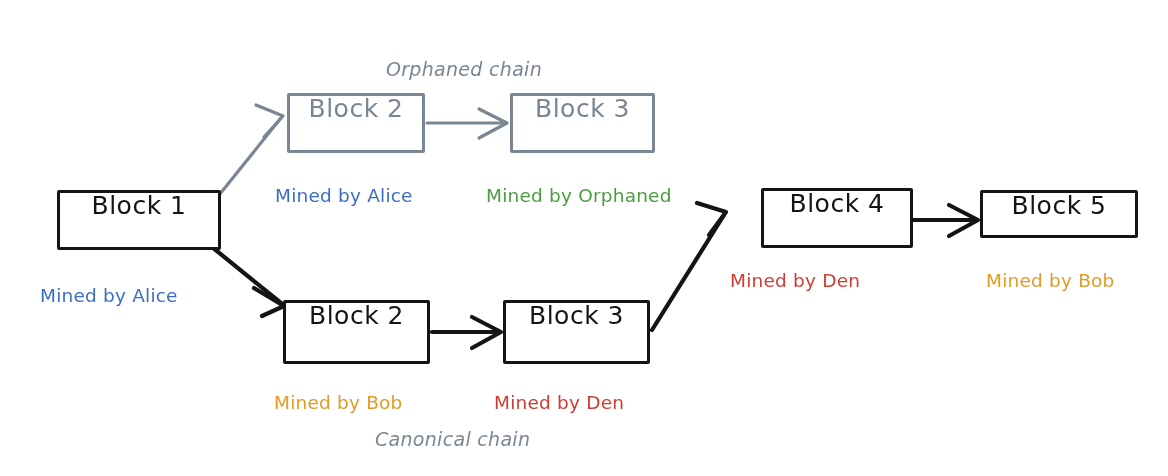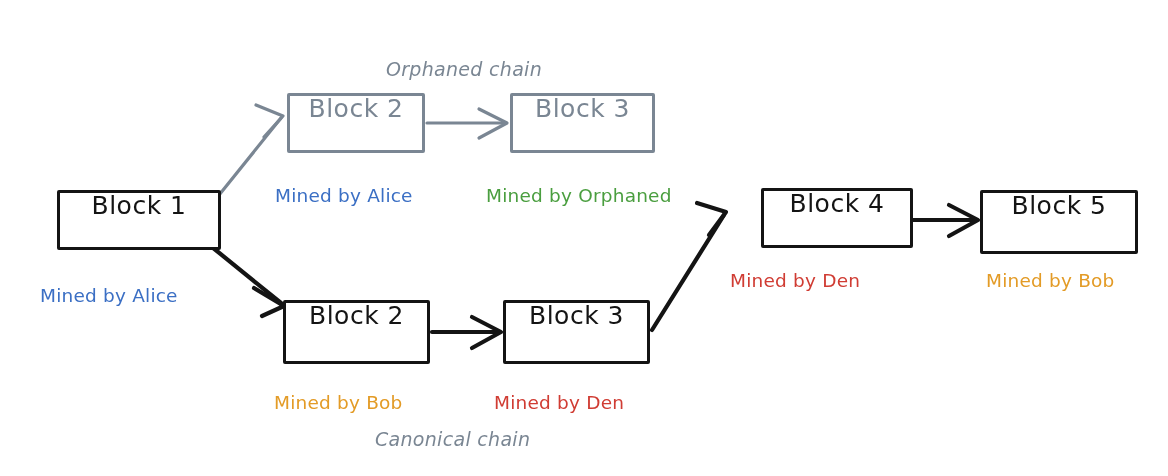--- a/index.html
+++ b/index.html
@@ -130,16 +130,16 @@
 <div class="block solid" style="left:503px; top:300px; width:147px; height:64px;">
   <span class="block-label">Block 3</span>
 </div>
 <div class="miner" style="left:494px; top:394px; color:#d03c33;">Mined by Den</div>
 
 <div class="block solid" style="left:728px; top:188px; width:152px; height:60px;margin-left:33px;">
   <span class="block-label">Block 4</span>
 </div>
 <div class="miner" style="left:730px; top:272px; color:#d03c33;">Mined by Den</div>
 
-<div class="block solid" style="left:980px; top:190px; width:158px; height:64px;">
+<div class="block solid" style="left:980px; top:190px; width:158px; height:48px;">
   <span class="block-label">Block 5</span>
 </div>
 <div class="miner" style="left:986px; top:272px; color:#e39b26;">Mined by Bob</div>
 
 </body></html>

